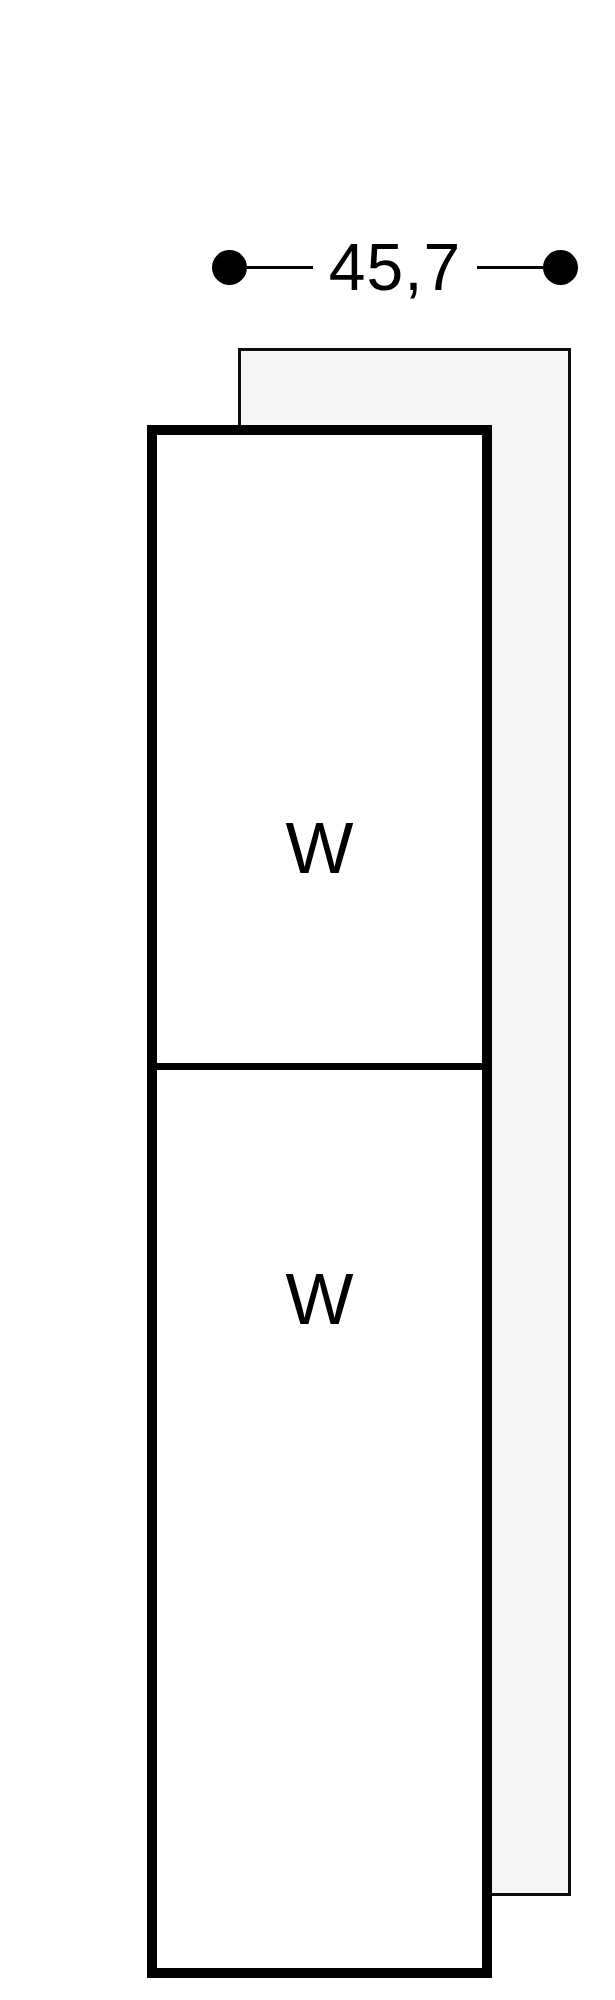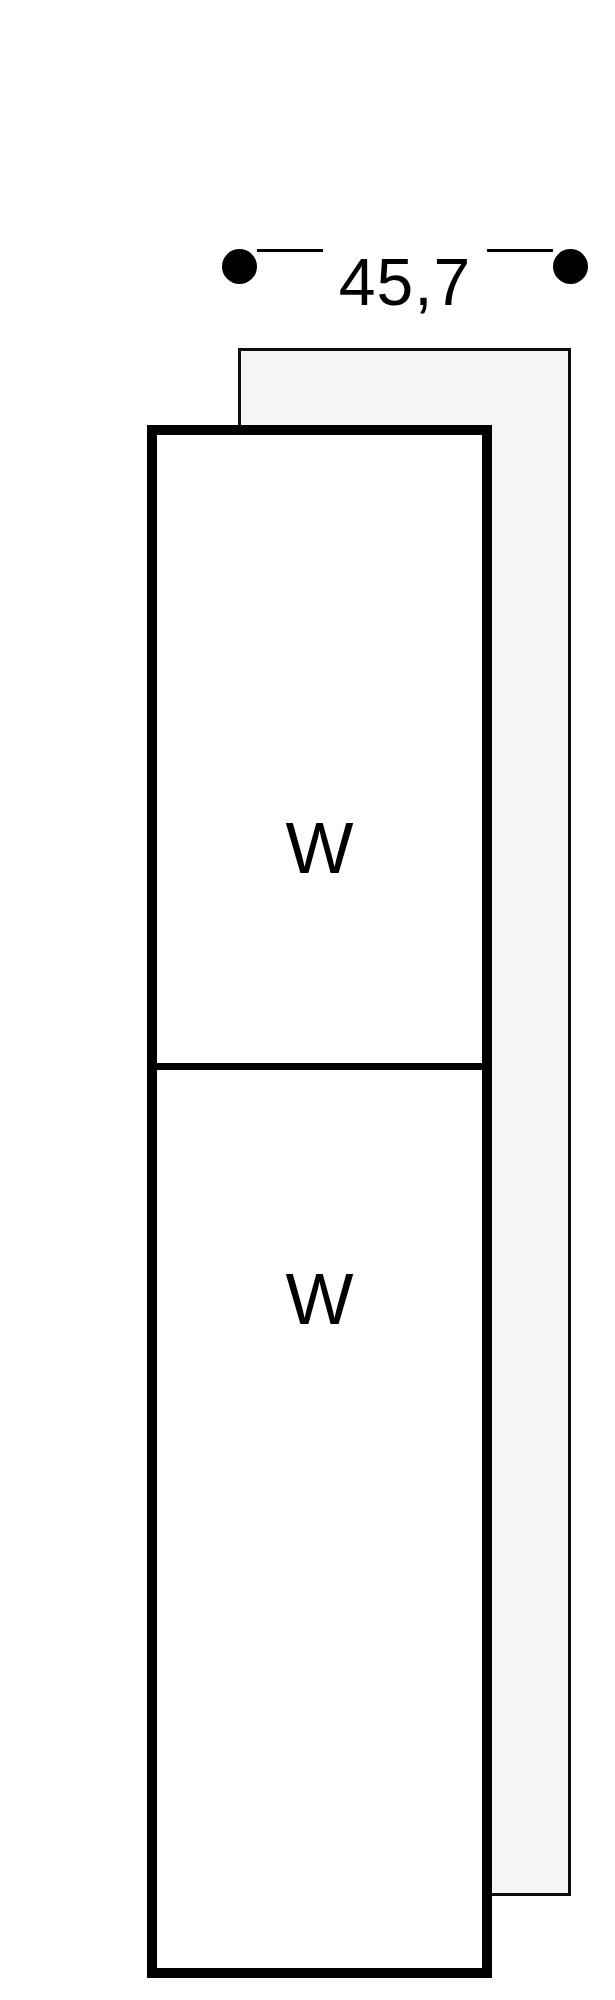--- a/index.html
+++ b/index.html
@@ -16,26 +16,26 @@
     position: relative;
     width: 615px;
     height: 2000px;
     overflow: hidden;
     background: var(--background, #ffffff);
   }
 
   
   .dim-row {
     position: absolute;
-    left: 222px;
+    left: 212px;
     top: 249px;
     width: 366px;
     height: 36px;
     display: flex;
-    align-items: flex-start;
+    align-items: center;
     z-index: 3;
   }
   .dim-dot {
     flex: 0 0 auto;
     width: 35px;
     height: 35px;
     border-radius: 50%;
     background: var(--stroke, #000000);
   }
   .dim-line {

